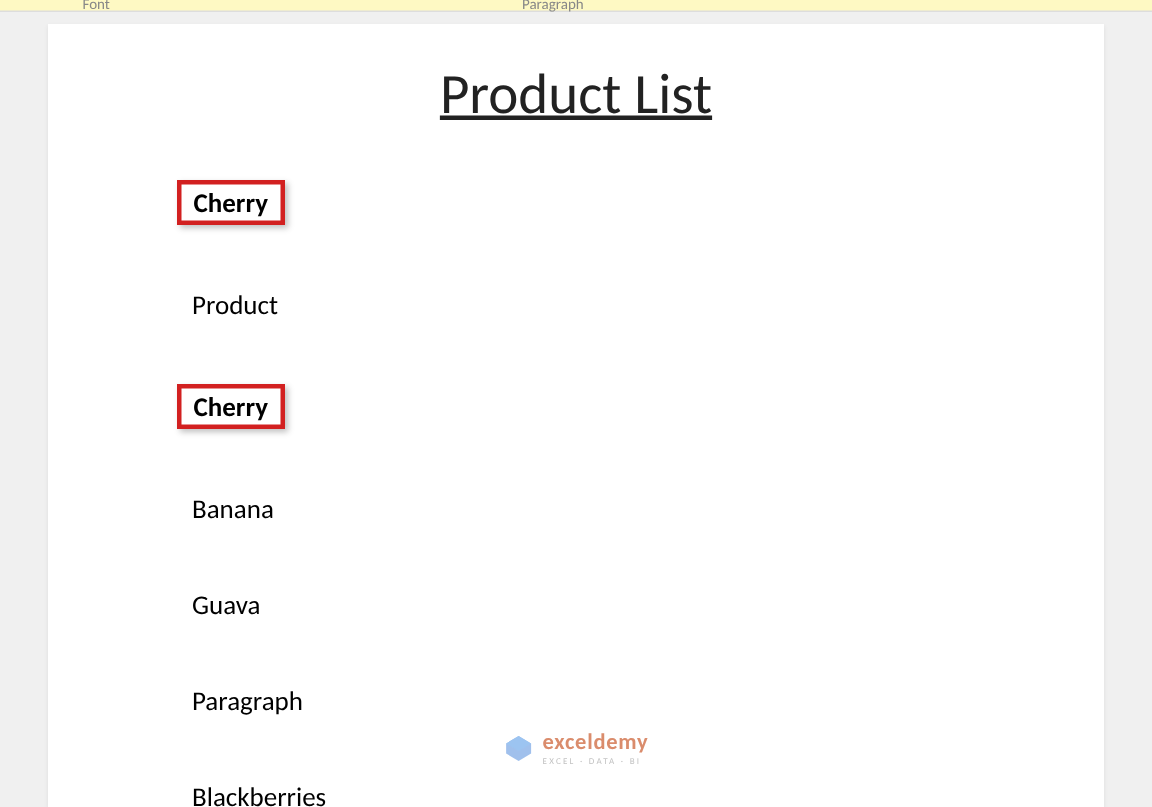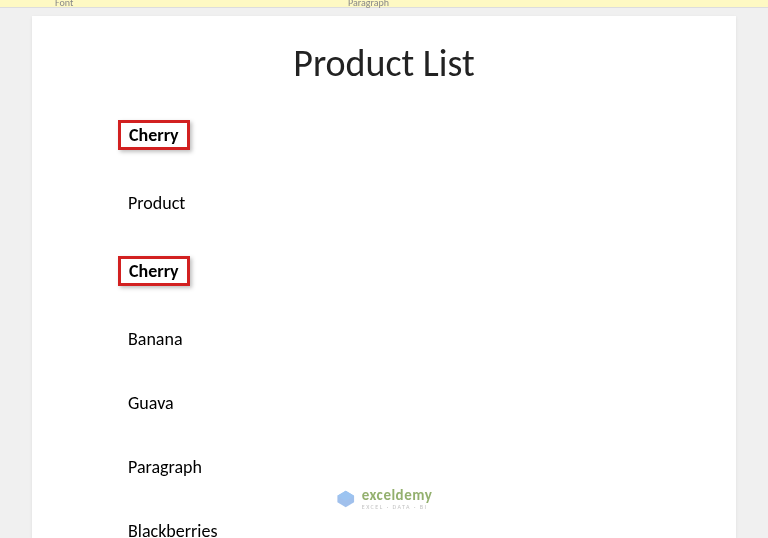--- a/index.html
+++ b/index.html
@@ -47,20 +47,21 @@
     }
     .page-title {
       position: absolute;
       top: 24px;
       left: 0;
       right: 0;
       text-align: center;
       font-size: 38px;
       font-weight: 400;
       color: #222;
+      text-decoration: underline;
     }
     .list-container {
       position: absolute;
       top: 104px;
       left: 92px;
     }
     .list-item {
       font-size: 18px;
       color: #000000;
       line-height: 1;
@@ -93,21 +94,21 @@
       height: 20px;
     }
     .watermark-text {
       display: flex;
       flex-direction: column;
       line-height: 1;
     }
     .watermark-main {
       font-size: 15px;
       font-weight: 600;
-      color: #4d7c0f;
+      color: #c2410c;
       letter-spacing: 0.5px;
     }
     .watermark-sub {
       font-size: 6px;
       color: #999;
       letter-spacing: 1.5px;
       margin-top: 1px;
     }
   </style>
 </head>

